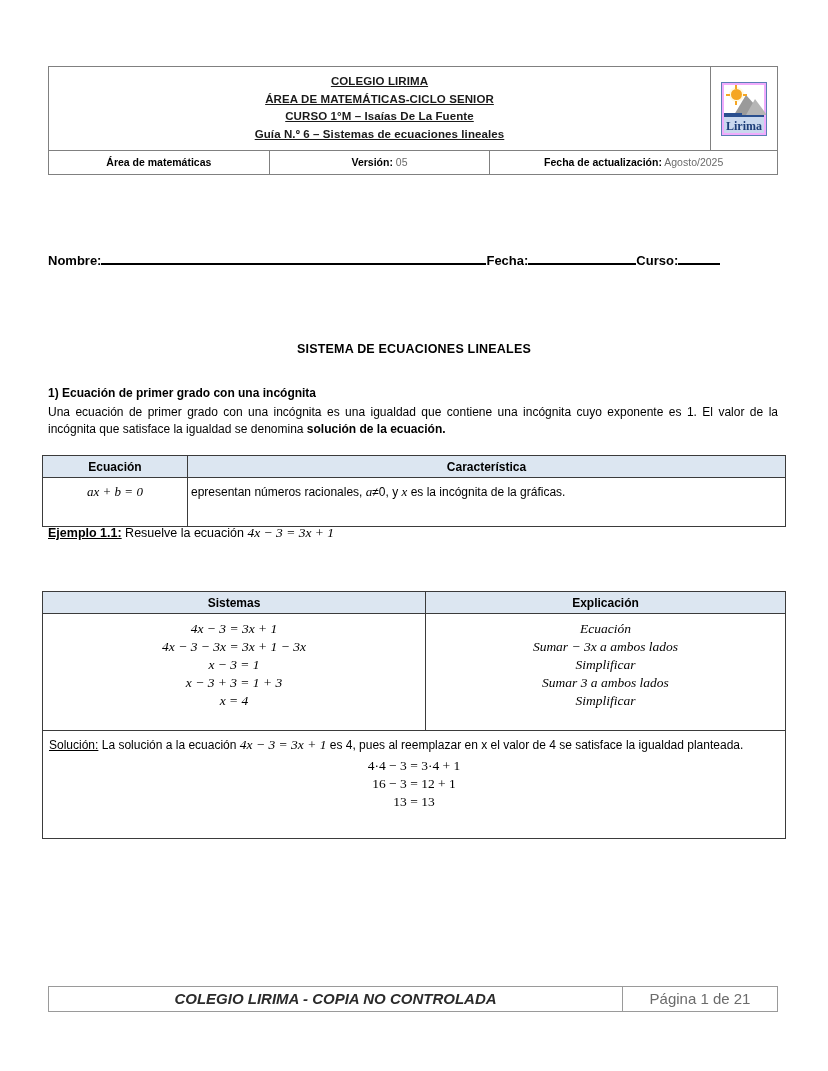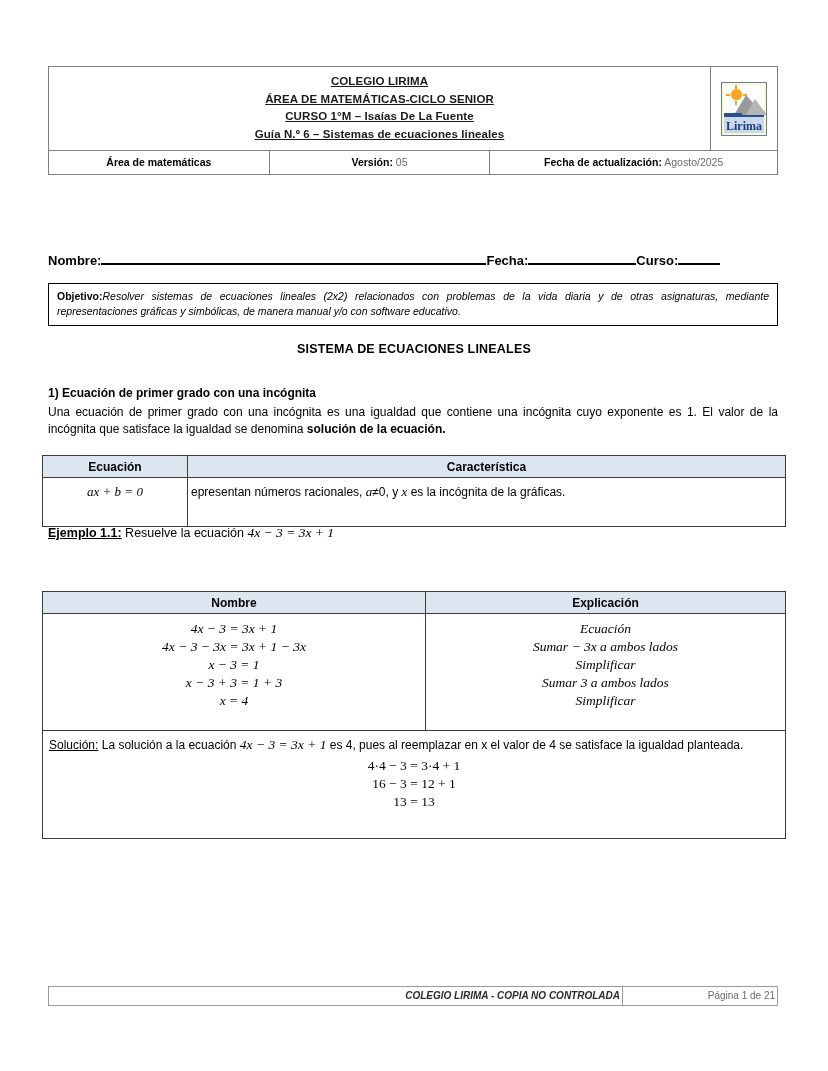--- a/index.html
+++ b/index.html
@@ -50,21 +50,21 @@
   }
   .hdr-logo-cell {
     width: 66px;
     text-align: center;
   }
   .logo-box {
     width: 46px;
     height: 54px;
     margin: 0 auto;
     border: 1px solid #5b7fb5;
-    background: #fef9c3;
+    background: #f0abfc;
     position: relative;
     box-sizing: border-box;
     overflow: hidden;
   }
   .logo-sky {
     position: absolute;
     left: 2px; top: 2px; right: 2px; height: 36px;
     background: #ffffff;
   }
   .logo-sun {
@@ -297,22 +297,22 @@
   .footer {
     position: absolute;
     left: 48px;
     top: 986px;
     width: 730px;
     border-collapse: collapse;
     table-layout: fixed;
   }
   .footer td {
     border: 1px solid #9a9a9a;
-    font-size: 10px;
-    text-align: right;
+    font-size: 15px;
+    text-align: center;
     padding: 3px 2px 4px 2px;
     font-style: italic;
   }
   .footer .f-left { font-weight: bold; color: #2b2b2b; }
   .footer .f-right { width: 150px; color: #6b6b6b; font-style: normal; }
 </style>
 </head>
 <body>
 
 <div class="page">
@@ -355,23 +355,20 @@
         <span class="val">Agosto/2025</span>
       </td>
     </tr>
   </tbody>
     </table>
 
   <div class="nombre-line">
     <span>Nombre:</span><span class="blank b1"></span><span>Fecha:</span><span class="blank b2"></span><span>Curso:</span><span class="blank b3"></span>
   </div>
 
-  <div class="objetivo">
-    <b>Objetivo:</b><span>Resolver sistemas de ecuaciones lineales (2x2) relacionados con problemas de la vida diaria y de otras asignaturas, mediante representaciones gráficas y simbólicas, de manera manual y/o con software educativo.</span>
-  </div>
 
   <div class="main-title">SISTEMA DE ECUACIONES LINEALES</div>
 
   <div class="section-title">1) Ecuación de primer grado con una incógnita</div>
 
   <div class="para"><span>Una ecuación de primer grado con una incógnita es una igualdad que contiene una incógnita cuyo exponente es 1. El valor de la incógnita que satisface la igualdad se denomina </span><b>solución de la ecuación.</b></div>
 
   <table class="tbl" id="tbl-ecuacion">
     <tbody>
         <tr>
@@ -383,21 +380,21 @@
       <td class="cell-desc"><span>epresentan números racionales, </span><i>a</i><span>≠0, y </span><i>x</i><span> es la incógnita de la gráficas.</span></td>
     </tr>
   </tbody>
     </table>
 
   <div class="ejemplo"><span class="lbl">Ejemplo 1.1:</span><span> Resuelve la ecuación  </span><span class="mathi">4x − 3 = 3x + 1</span></div>
 
   <table class="tbl" id="tbl-proceso">
     <tbody>
         <tr>
-      <td class="th-band c1">Nombre</td>
+      <td class="th-band c1">Sistemas</td>
       <td class="th-band">Explicación</td>
     </tr>
     <tr>
       <td class="cell-proc">
         <div class="ln">4x − 3 = 3x + 1</div>
         <div class="ln">4x − 3 − 3x = 3x + 1 − 3x</div>
         <div class="ln">x − 3 = 1</div>
         <div class="ln">x − 3 + 3 = 1 + 3</div>
         <div class="ln">x = 4</div>
       </td>

